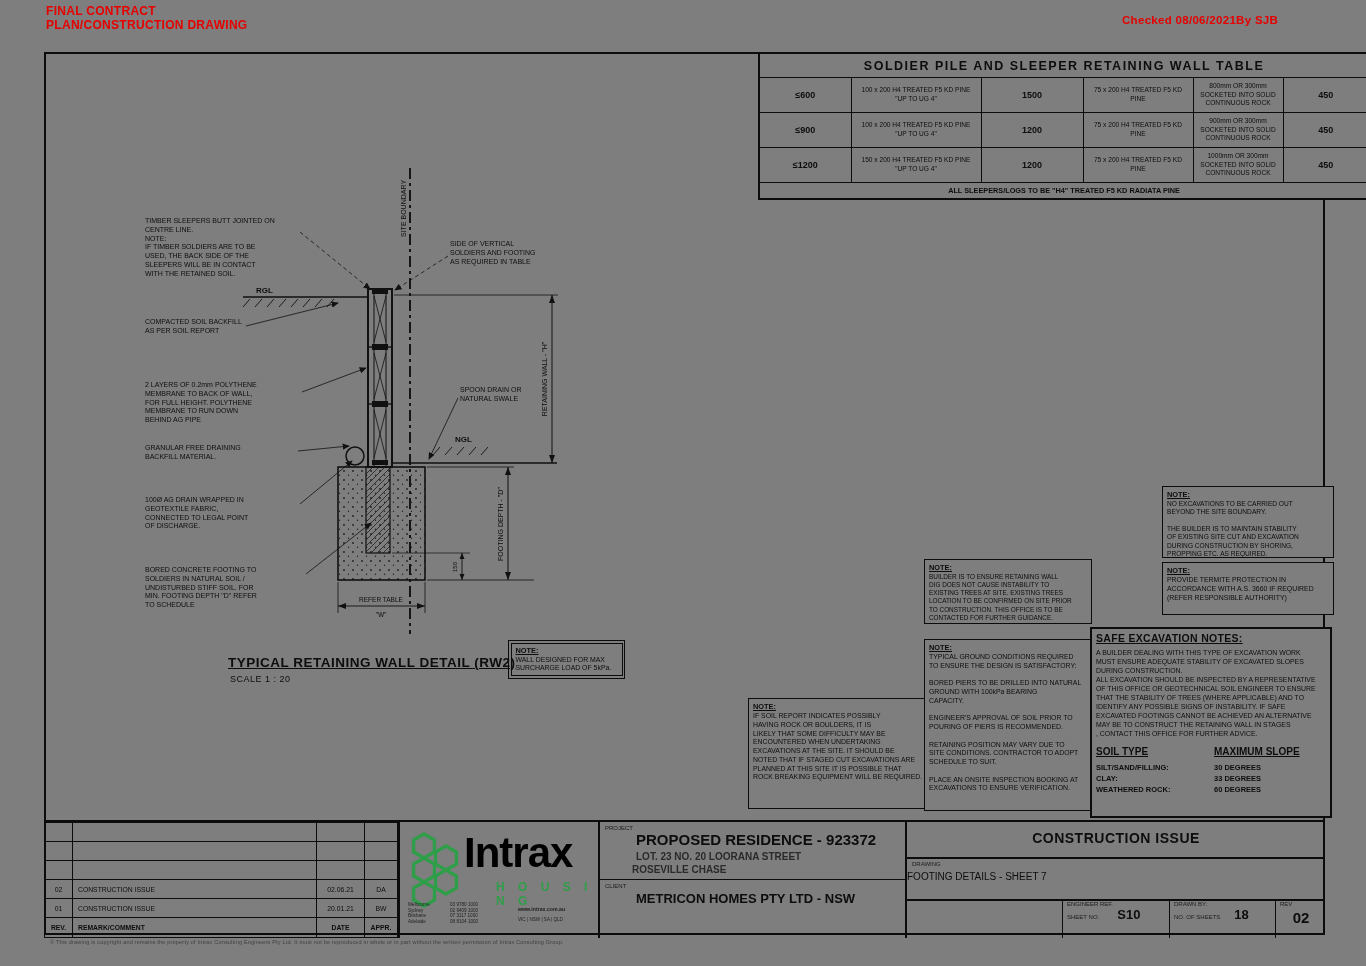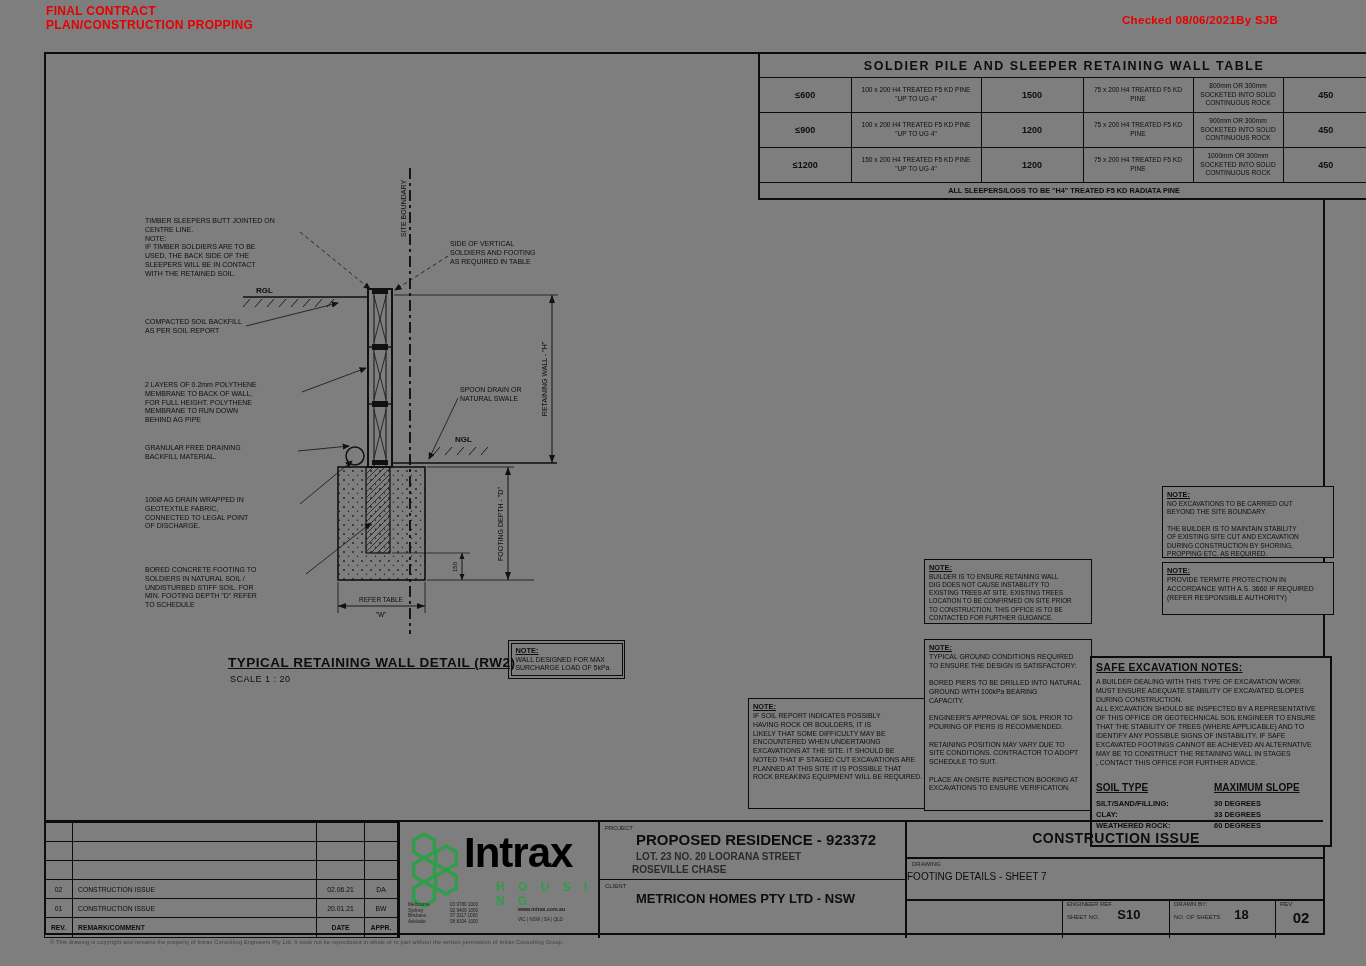--- a/index.html
+++ b/index.html
@@ -47,21 +47,21 @@
   .jobno{font-size:17px;font-weight:bold;letter-spacing:2px;color:#2e2e2e;}
   .bigval{font-size:13px;font-weight:bold;}
   .copy{font-size:5.5px;color:#3f3f3f;letter-spacing:.2px;}
 </style>
 </head>
 <body>
 
 <div class="sheet">
 
   <div class="abs stamp" style="left:46px;top:4px">FINAL CONTRACT</div>
-  <div class="abs stamp" style="left:46px;top:18px">PLAN/CONSTRUCTION PROPPING</div>
+  <div class="abs stamp" style="left:46px;top:18px">PLAN/CONSTRUCTION DRAWING</div>
   <div class="abs stamp" style="left:1122px;top:14px;font-size:11.5px">Checked 08/06/2021By SJB</div>
 
   <div class="abs frame" style="left:44px;top:52px;width:1277px;height:879px"></div>
 
   <table class="ptable abs" style="left:718px;top:52px;width:610px">
     <colgroup>
         <col style="width:92px">
         <col style="width:130px">
         <col style="width:102px">
         <col style="width:110px">
@@ -313,33 +313,33 @@
 PROPPING ETC. AS REQUIRED.</div>
   </div>
 
   <div class="abs notebox" style="left:1162px;top:562px;width:162px;height:46px">
     <div class="ntitle">NOTE:</div>
     <div class="nbody pre">PROVIDE TERMITE PROTECTION IN
 ACCORDANCE WITH A.S. 3660 IF REQUIRED
 (REFER RESPONSIBLE AUTHORITY)</div>
   </div>
 
-  <div class="abs notebox" style="left:1090px;top:656px;width:230px;height:182px;border-width:2px">
+  <div class="abs notebox" style="left:1090px;top:627px;width:230px;height:182px;border-width:2px">
     <div class="safetitle">SAFE EXCAVATION NOTES:</div>
     <div class="safebody pre">A BUILDER DEALING WITH THIS TYPE OF EXCAVATION WORK
 MUST ENSURE ADEQUATE STABILITY OF EXCAVATED SLOPES
 DURING CONSTRUCTION.
 ALL EXCAVATION SHOULD BE INSPECTED BY A REPRESENTATIVE
 OF THIS OFFICE OR GEOTECHNICAL SOIL ENGINEER TO ENSURE
 THAT THE STABILITY OF TREES (WHERE APPLICABLE) AND TO
 IDENTIFY ANY POSSIBLE SIGNS OF INSTABILITY. IF SAFE
 EXCAVATED FOOTINGS CANNOT BE ACHIEVED AN ALTERNATIVE
 MAY BE TO CONSTRUCT THE RETAINING WALL IN STAGES
 , CONTACT THIS OFFICE FOR FURTHER ADVICE.</div>
-    <div style="display:flex;margin-top:14px">
+    <div style="display:flex;margin-top:7px">
       <div class="safehead" style="width:118px;text-decoration:underline">SOIL TYPE</div>
       <div class="safehead" style="text-decoration:underline">MAXIMUM SLOPE</div>
     </div>
     <div style="display:flex;margin-top:5px">
       <div class="saferow" style="width:118px">SILT/SAND/FILLING:</div>
       <div class="saferow">30 DEGREES</div>
     </div>
     <div style="display:flex">
       <div class="saferow" style="width:118px">CLAY:</div>
       <div class="saferow">33 DEGREES</div>

